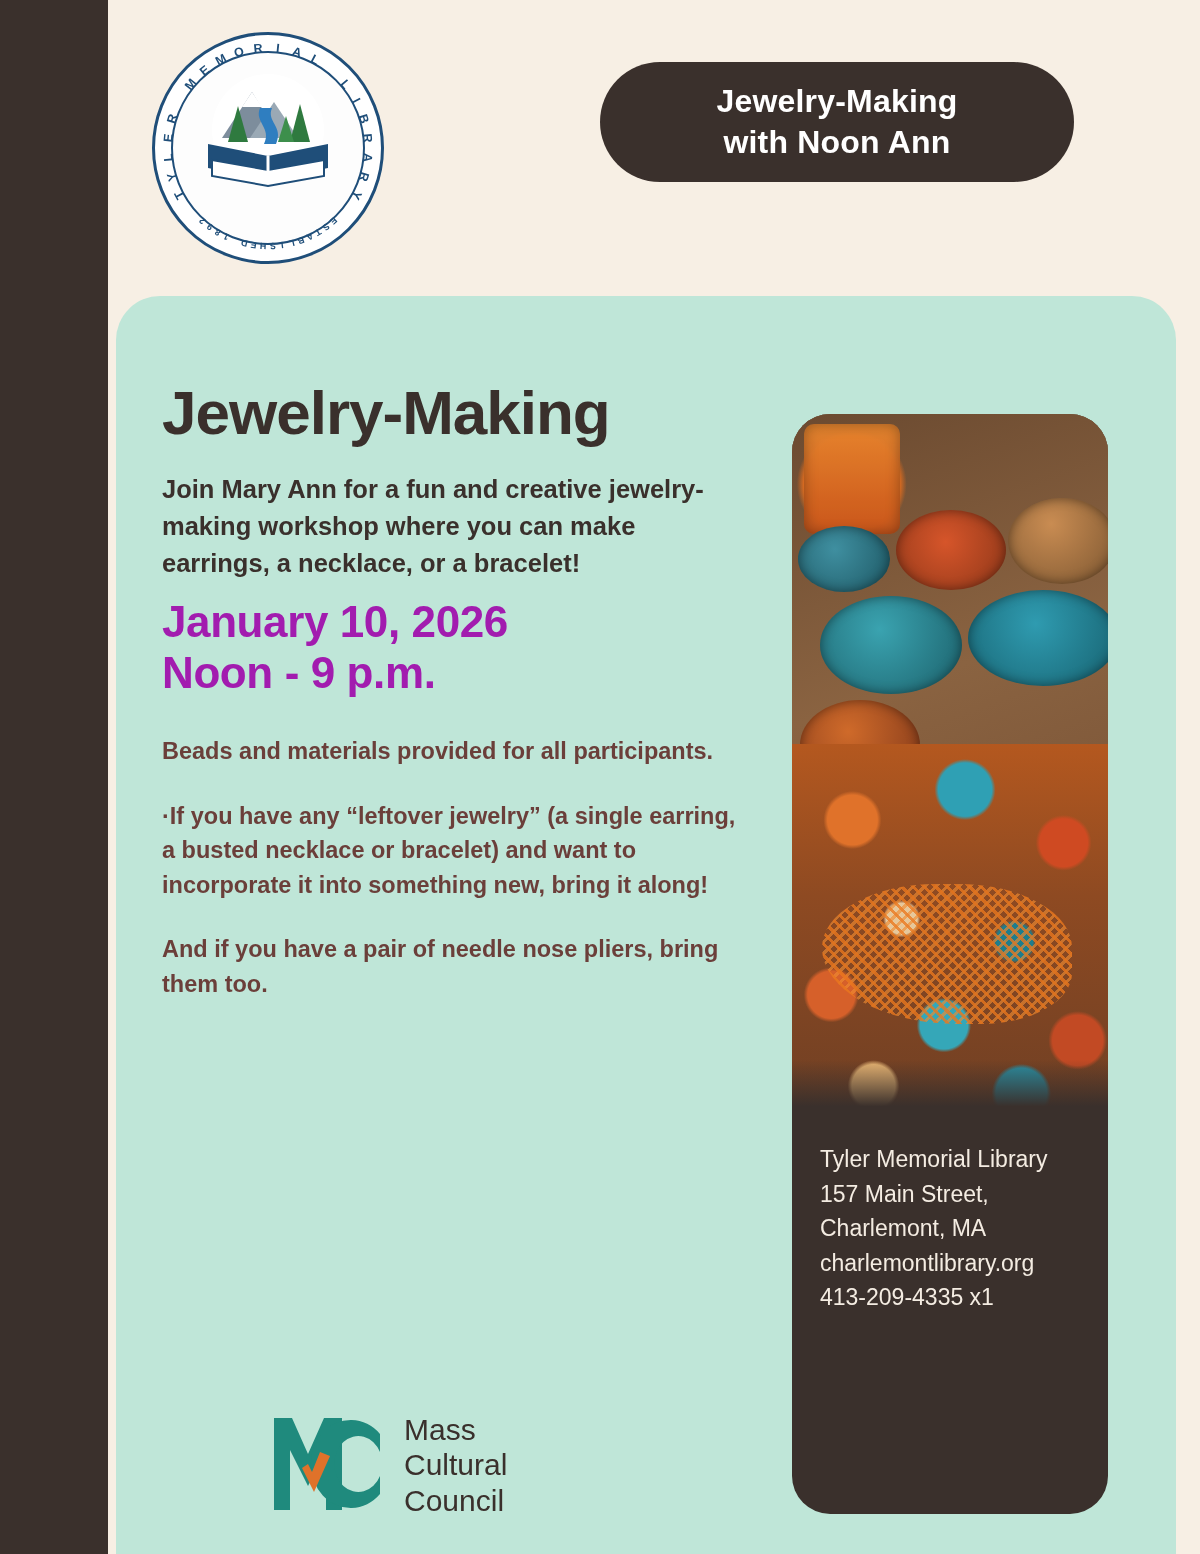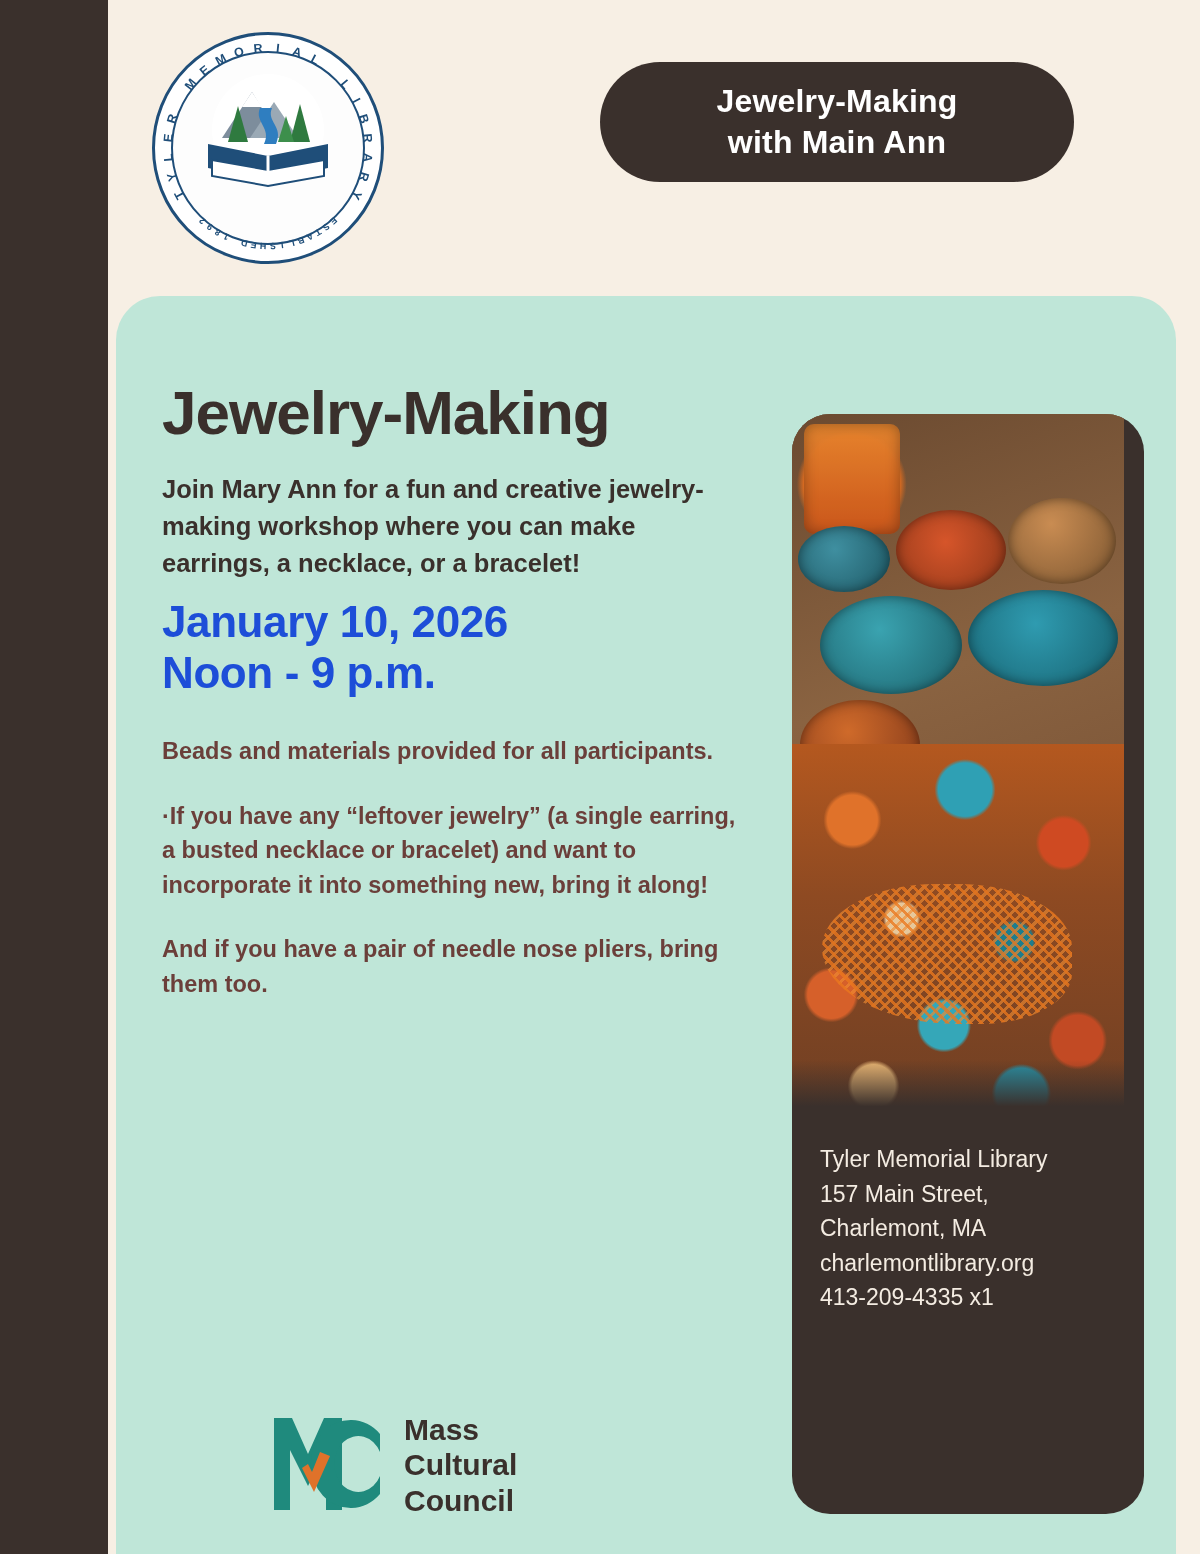--- a/index.html
+++ b/index.html
@@ -131,41 +131,41 @@
     font-weight: bold;
     color: #3a302c;
     line-height: 1.45;
     margin-bottom: 14px;
     max-width: 580px;
   }
 
   .date-block {
     font-size: 44px;
     font-weight: bold;
-    color: #1d4ed8;
+    color: #a21caf;
     line-height: 1.16;
     letter-spacing: -0.4px;
     margin-bottom: 36px;
   }
 
   p.body-note {
     font-size: 23.5px;
     font-weight: bold;
     color: #6b3f3a;
     line-height: 1.47;
     margin-bottom: 30px;
     max-width: 580px;
   }
   p.body-note.tight { margin-bottom: 30px; }
 
   
   .right-col {
     position: absolute;
     left: 676px; top: 118px;
-    width: 352px; height: 1100px;
+    width: 316px; height: 1100px;
     background: #3a302c;
     border-radius: 38px;
     overflow: hidden;
   }
 
   .photo {
     position: absolute;
     left: 0; top: 0;
     width: 332px; height: 700px;
     overflow: hidden;
@@ -244,21 +244,21 @@
     left: 152px; top: 1110px;
     width: 380px; height: 130px;
   }
   .mcc-mark {
     position: absolute; left: 0; top: 6px;
     width: 118px; height: 104px;
   }
   .mcc-words {
     position: absolute; left: 136px; top: 6px;
     font-size: 30px;
-    font-weight: bold;
+    font-weight: normal;
     color: #3a302c;
     line-height: 1.18;
   }
 </style>
 </head>
 <body>
 
 <div class="spine"></div>
 <div class="spine-edge"></div>
 
@@ -326,21 +326,21 @@
         <span class="arc-char-b" style="transform: rotate(19.6deg) translate(0px, 98px) rotate(180deg) translate(-50%, -50%);"> </span>
         <span class="arc-char-b" style="transform: rotate(25.2deg) translate(0px, 98px) rotate(180deg) translate(-50%, -50%);">1</span>
         <span class="arc-char-b" style="transform: rotate(30.8deg) translate(0px, 98px) rotate(180deg) translate(-50%, -50%);">8</span>
         <span class="arc-char-b" style="transform: rotate(36.4deg) translate(0px, 98px) rotate(180deg) translate(-50%, -50%);">9</span>
         <span class="arc-char-b" style="transform: rotate(42deg) translate(0px, 98px) rotate(180deg) translate(-50%, -50%);">2</span>
       </div>
   </div>
 
   <div class="title-pill">
     <span>Jewelry-Making</span>
-    <span>with Main Ann</span>
+    <span>with Noon Ann</span>
   </div>
 </div>
 
 <div class="card">
 
   <div class="left-col">
     <h1 class="big-title">Jewelry-Making</h1>
     <p class="intro">Join Mary Ann for a fun and creative jewelry-making workshop where you can make earrings, a necklace, or a bracelet!</p>
 
     <div class="date-block">

